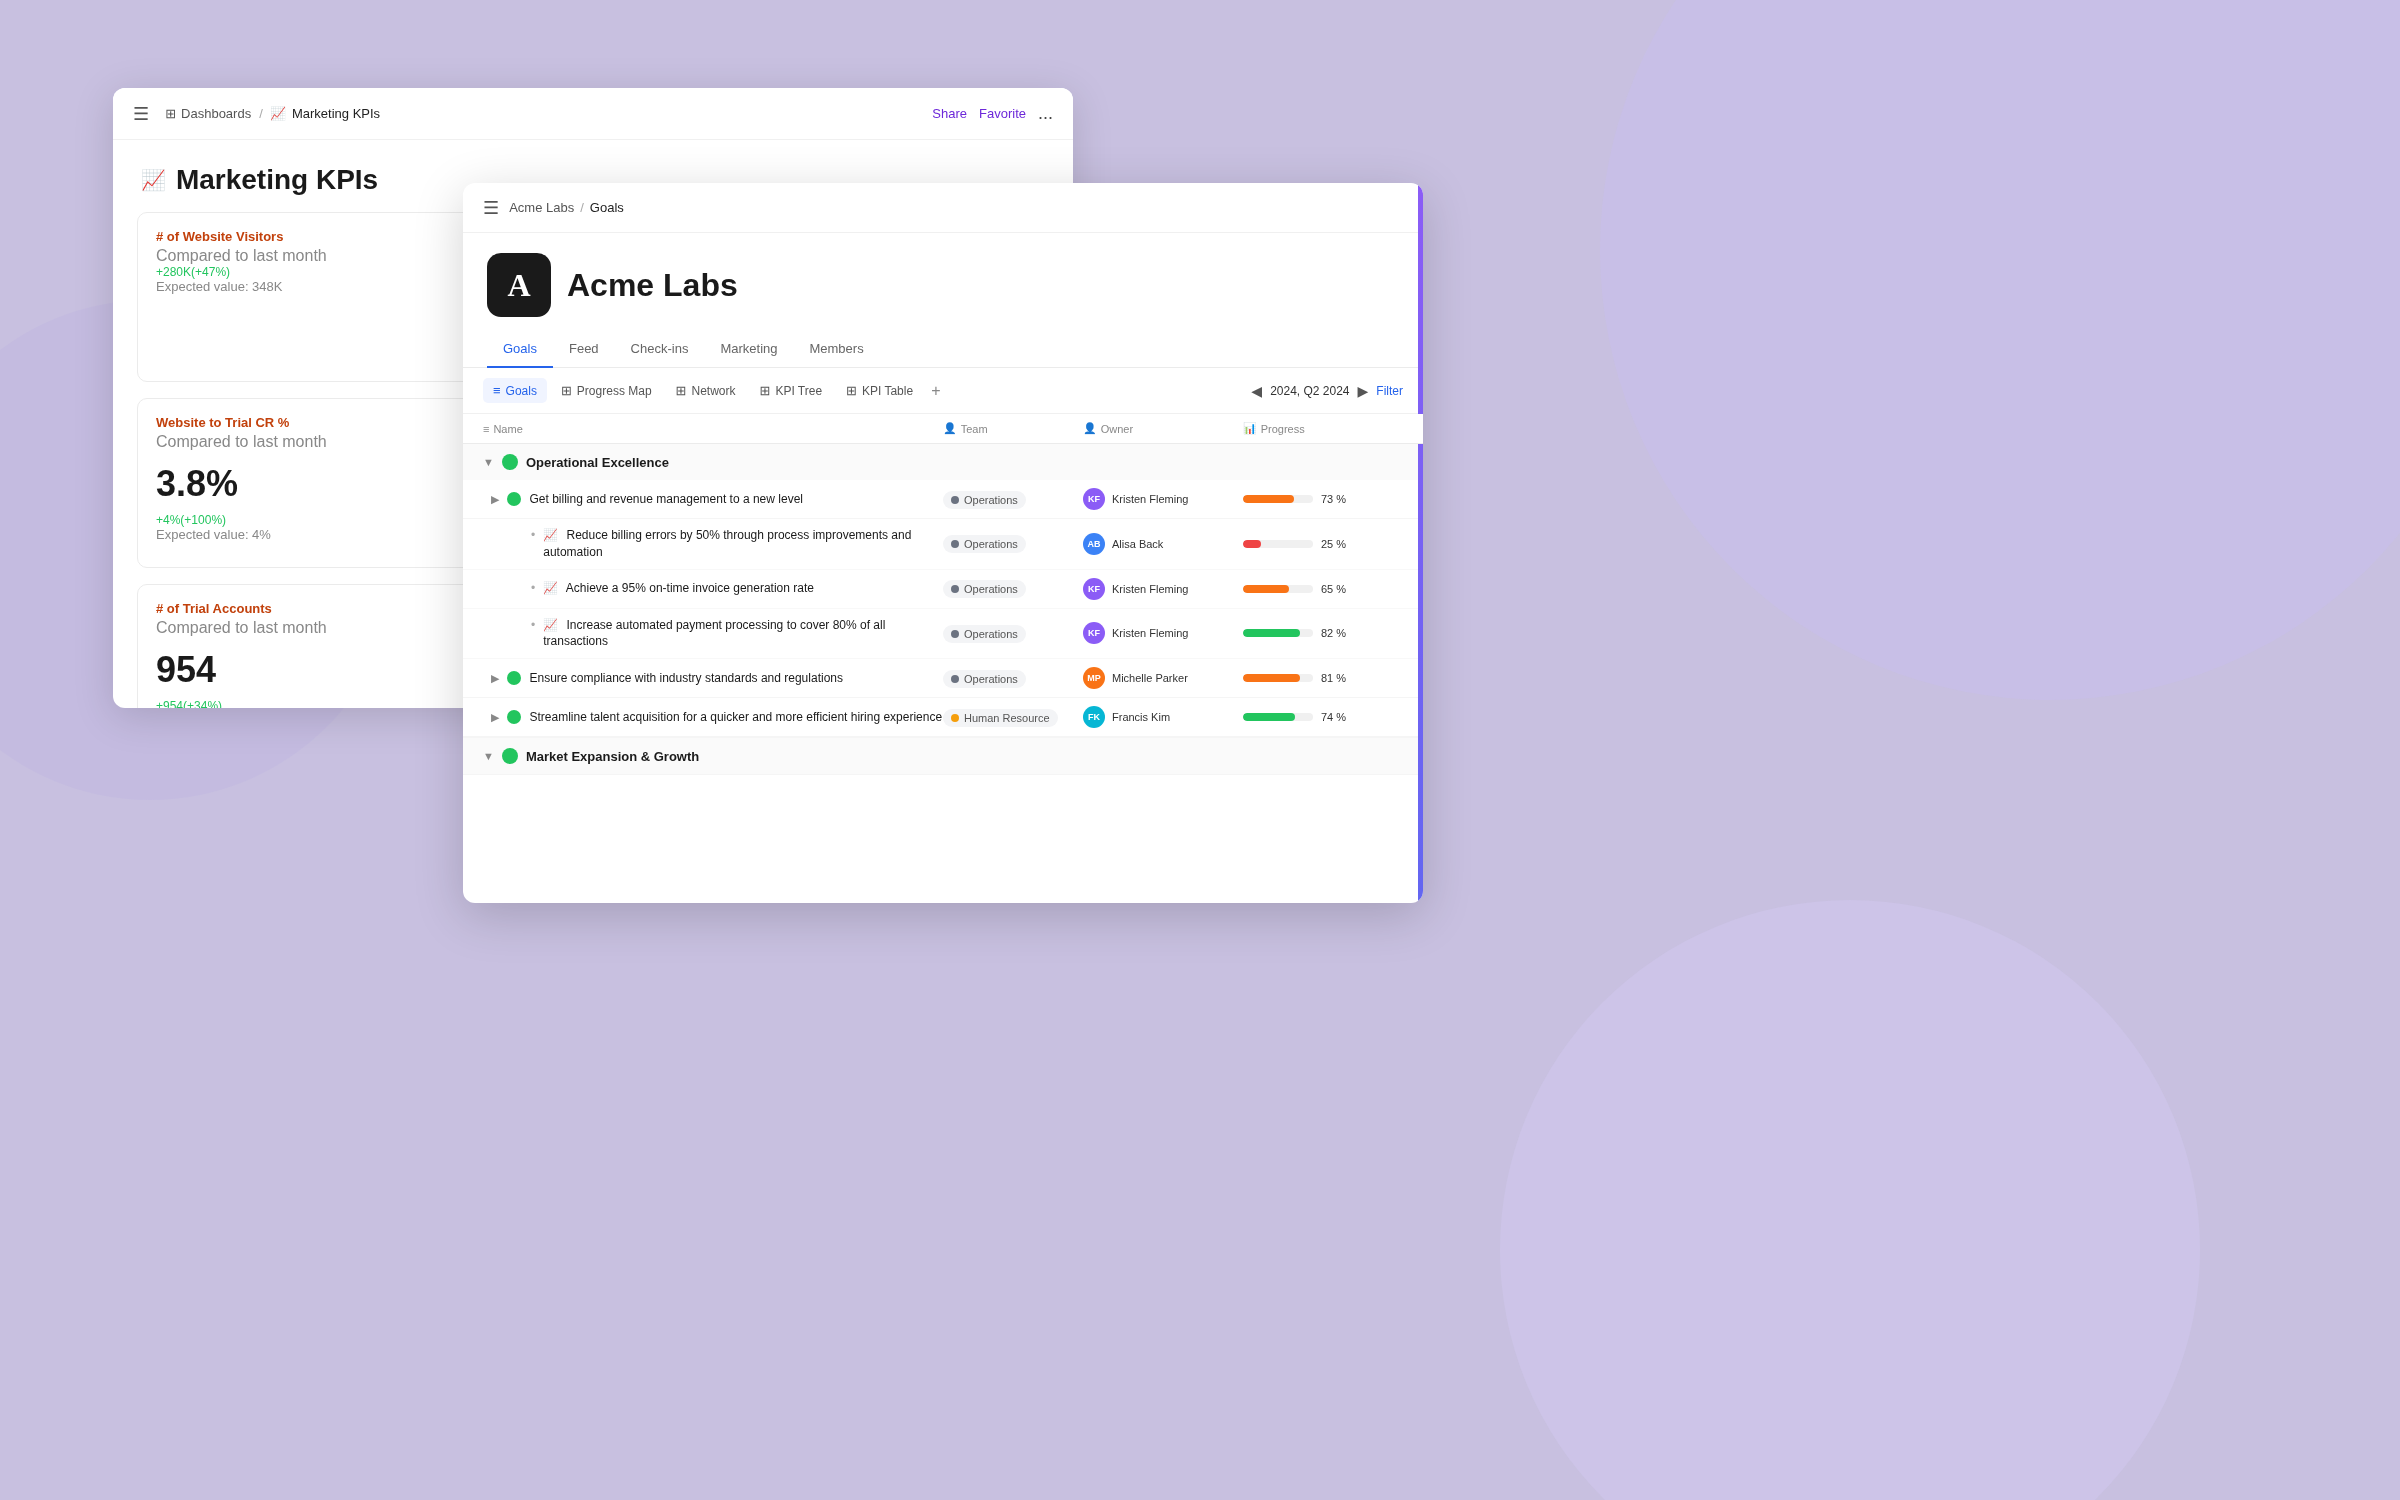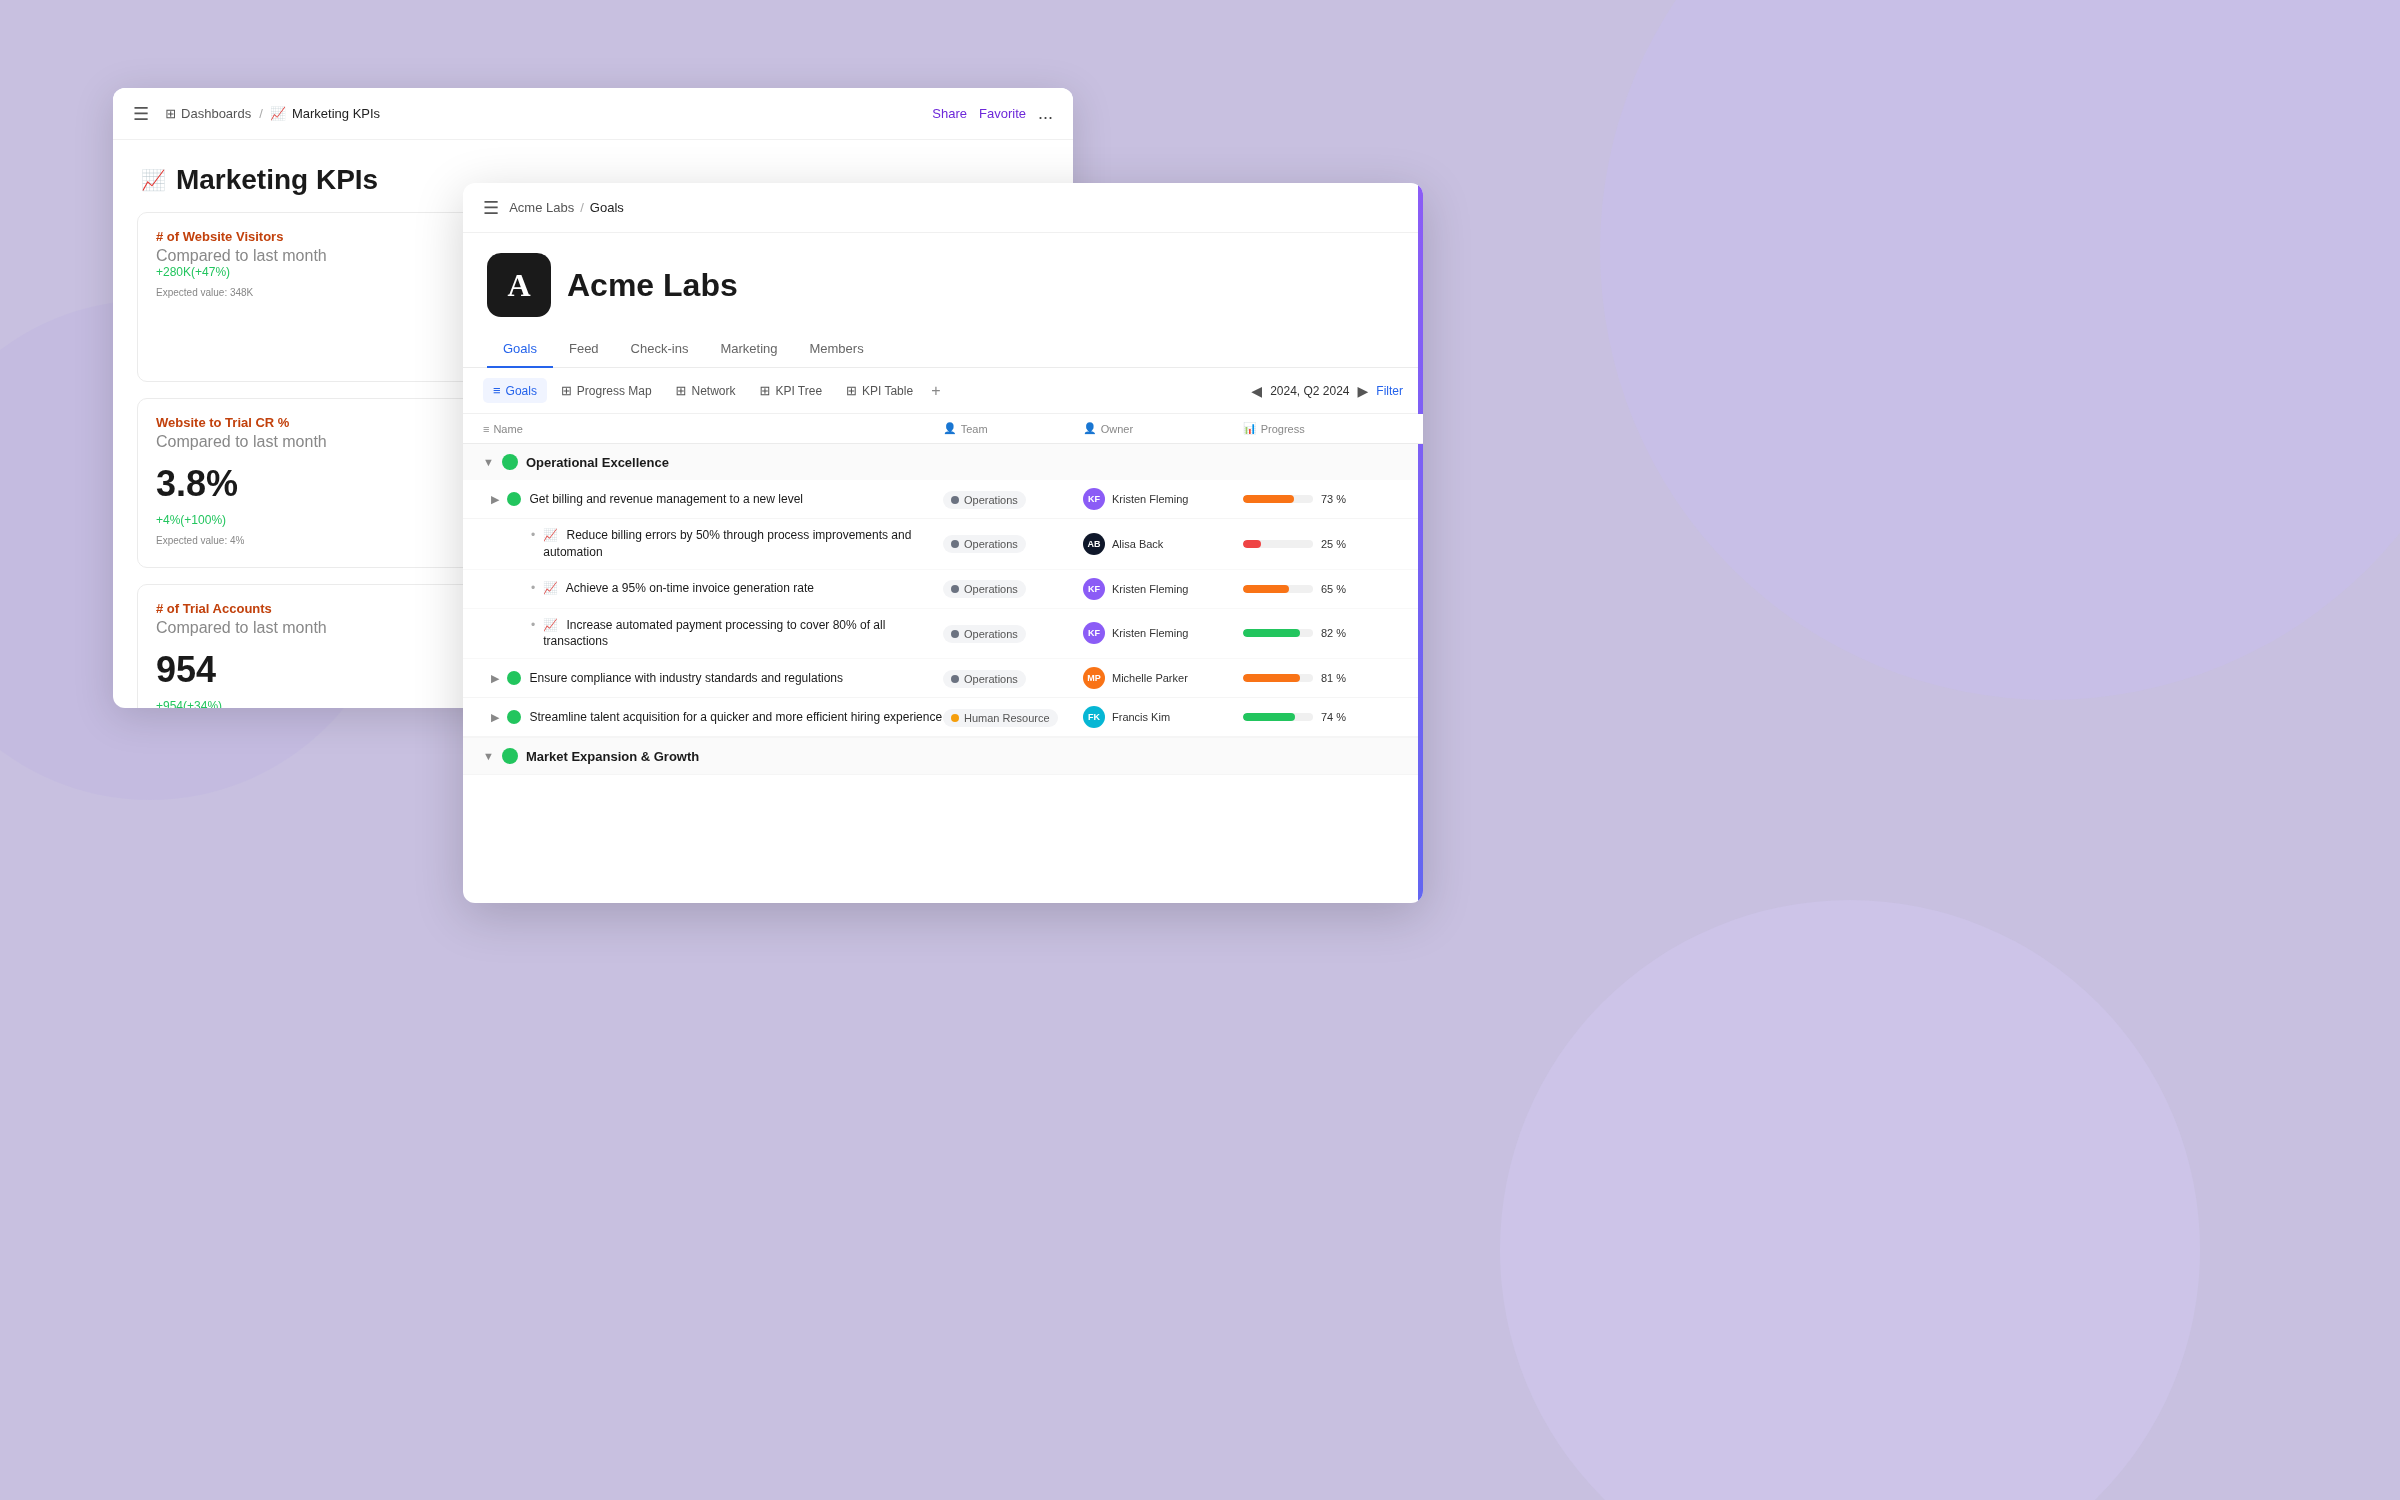--- a/index.html
+++ b/index.html
@@ -98,21 +98,21 @@
       background: #fff;
       border: 1px solid #ebebeb;
       border-radius: 10px;
       padding: 16px 18px;
       min-height: 160px;
     }
     .kpi-card-title { font-size: 13px; font-weight: 600; color: #c2410c; }
     .kpi-card-subtitle { font-size: 16px; color: #888; margin-top: 3px; }
     .kpi-card-value { font-size: 36px; font-weight: 700; color: #1a1a1a; margin: 12px 0 8px; }
     .kpi-card-change { font-size: 12px; color: #22c55e; font-weight: 500; }
-    .kpi-card-expected { font-size: 10px; color: #888; margin-top: 8px; }
+    .kpi-card-expected { font-size: 13px; color: #888; margin-top: 0; }
 
     
     .chart-card {
       background: #fff;
       border: 1px solid #ebebeb;
       border-radius: 10px;
       padding: 14px 16px;
       min-height: 160px;
       overflow: hidden;
     }
@@ -307,21 +307,21 @@
     }
     .avatar {
       width: 22px; height: 22px;
       border-radius: 50%;
       font-size: 9px;
       display: flex; align-items: center; justify-content: center;
       font-weight: 600; color: #fff;
       flex-shrink: 0;
     }
     .av-kf { background: #8b5cf6; }
-    .av-ab { background: #0f172a; }
+    .av-ab { background: #3b82f6; }
     .av-mp { background: #f97316; }
     .av-fk { background: #06b6d4; }
 
     .progress-cell {
       display: flex; align-items: center; gap: 8px;
     }
     .progress-bar-wrap {
       width: 70px; height: 8px;
       background: #f0f0f0;
       border-radius: 4px;

